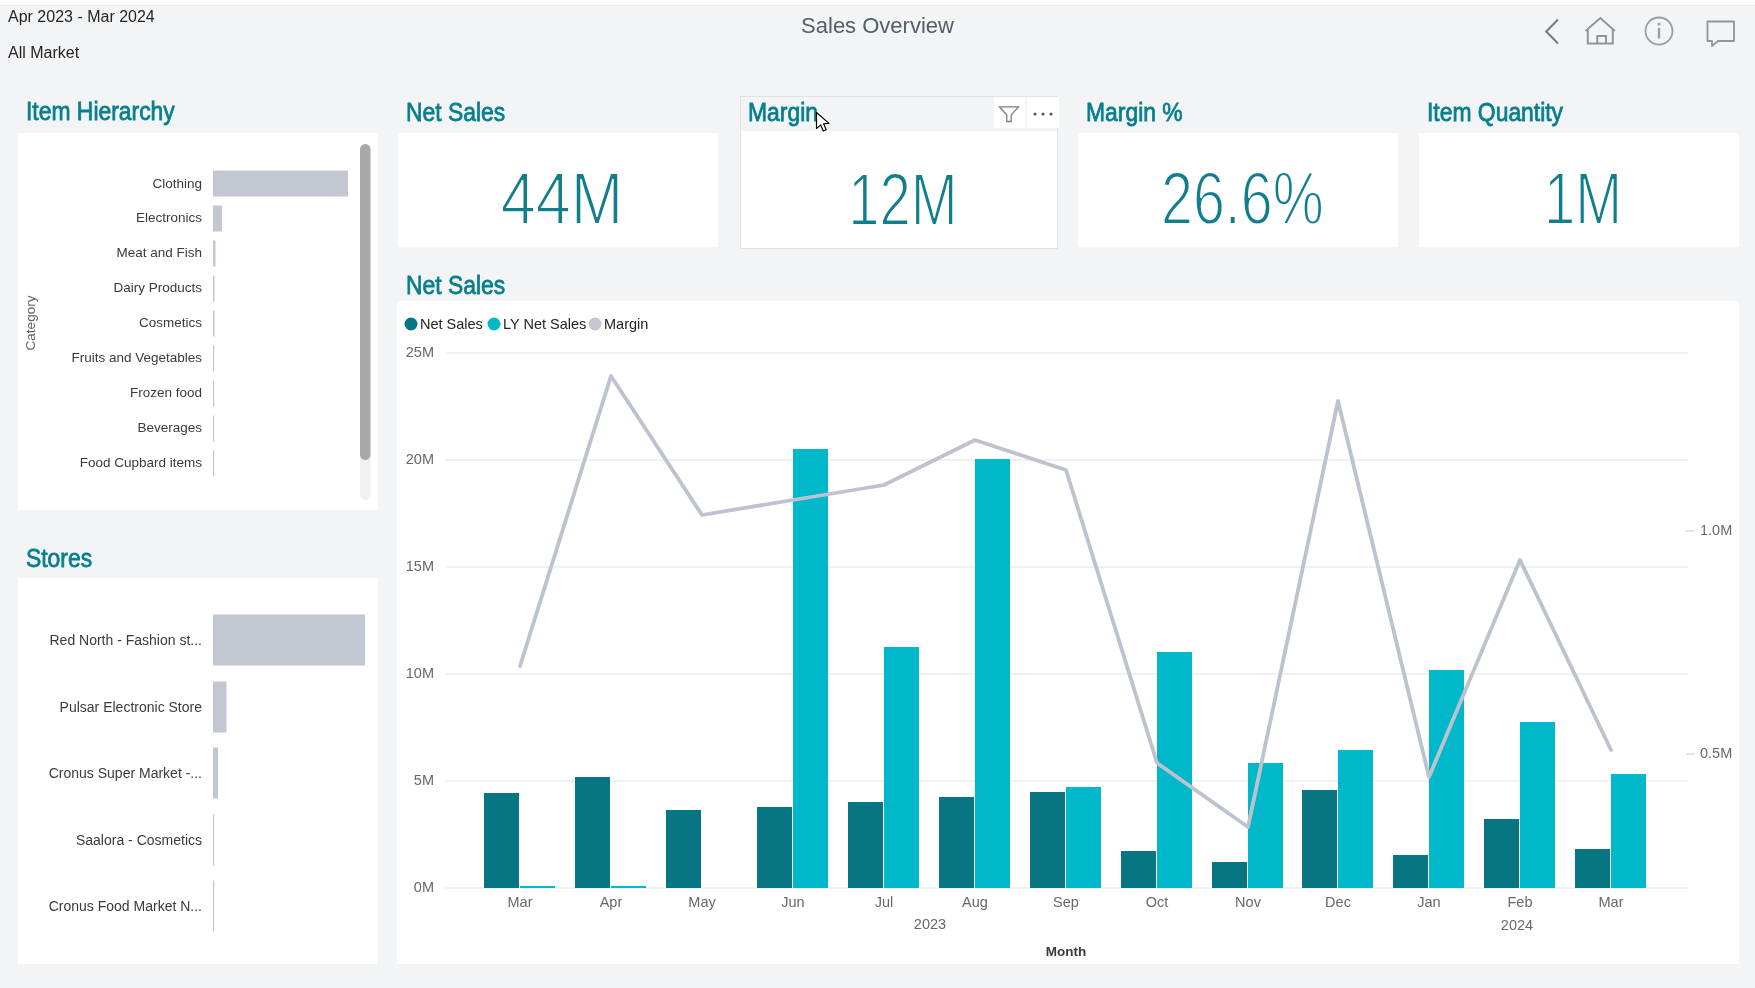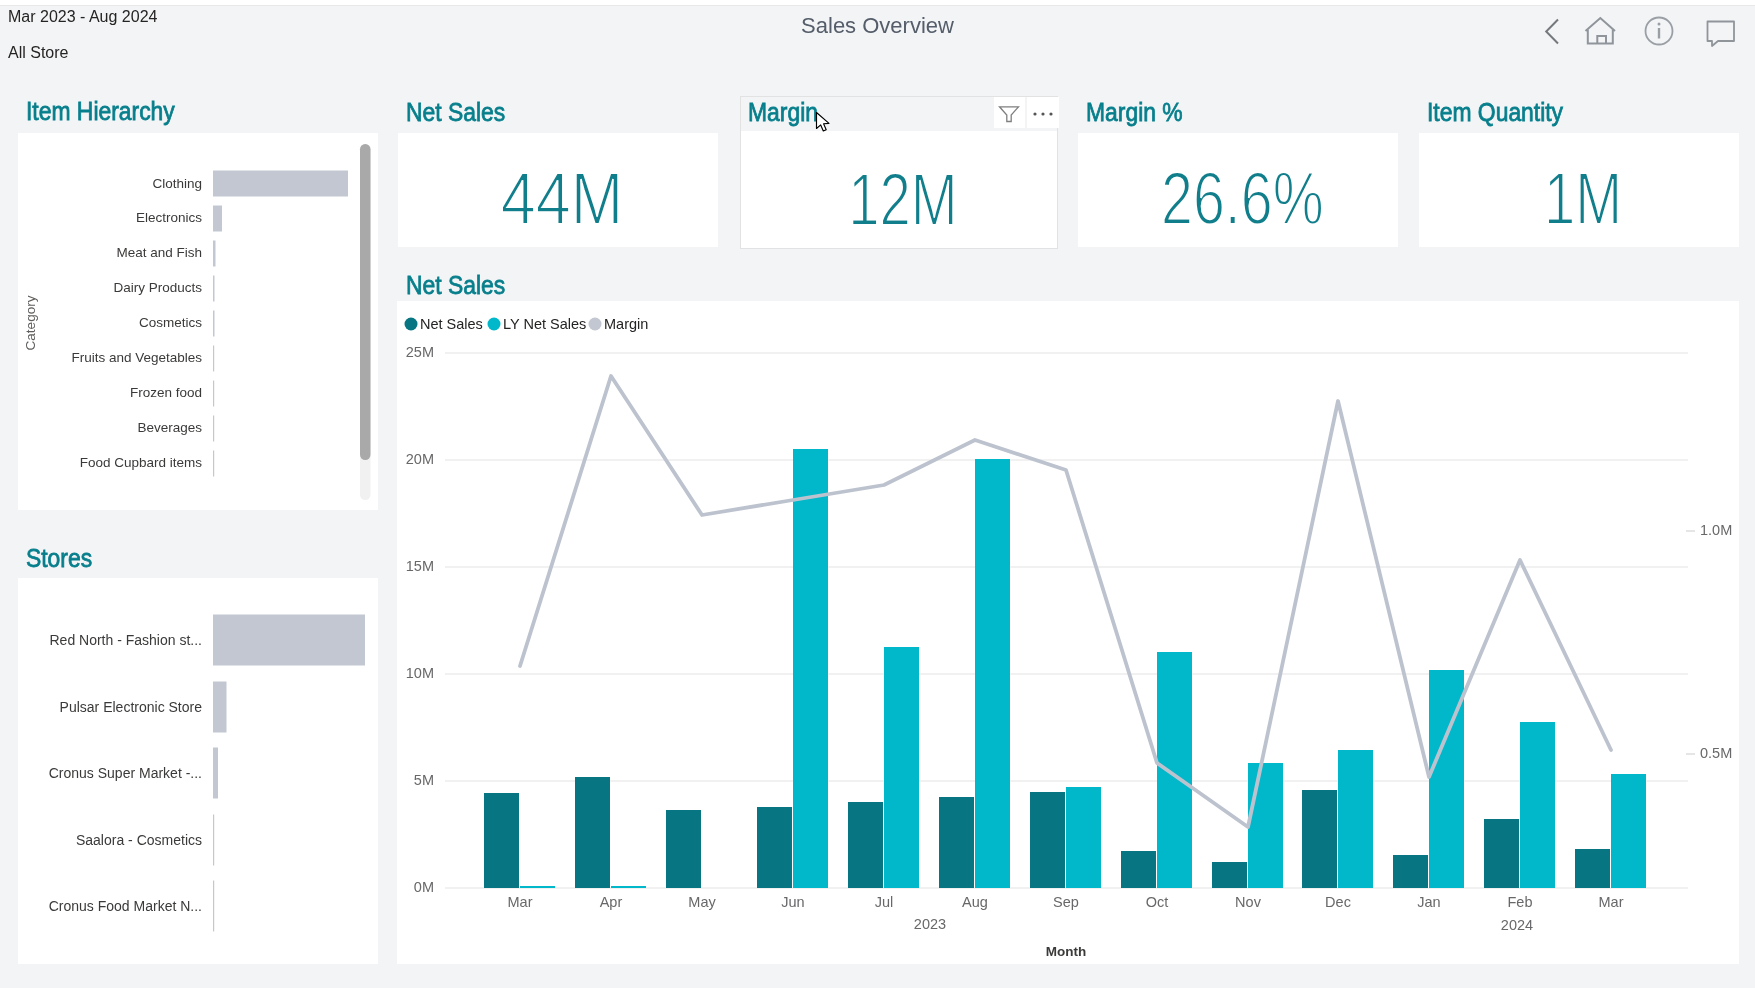--- a/index.html
+++ b/index.html
@@ -10,22 +10,22 @@
   .vtitle{position:absolute;color:#077f8c;font-size:26px;font-weight:normal;-webkit-text-stroke:0.8px #077f8c;line-height:26px;white-space:nowrap;transform:scaleX(0.88);transform-origin:left top;}
   .kpi{position:absolute;color:#117e8b;font-size:75px;line-height:75px;text-align:center;left:8px;right:0;top:25px;}
   .kpi span{display:inline-block;-webkit-text-stroke:1.9px #fff;}
   svg{position:absolute;left:0;top:0;overflow:visible;}
   text{font-family:"Liberation Sans",sans-serif;}
 </style>
 </head>
 <body>
 <div class="page"></div>
 
-<div class="abs" style="left:8px;top:8px;font-size:16px;color:#252423;">Mar 2023 - Aug 2024</div>
-<div class="abs" style="left:8px;top:44px;font-size:16px;color:#252423;">All Store</div>
+<div class="abs" style="left:8px;top:8px;font-size:16px;color:#252423;">Apr 2023 - Mar 2024</div>
+<div class="abs" style="left:8px;top:44px;font-size:16px;color:#252423;">All Market</div>
 
 <div class="abs" style="left:0;width:1755px;top:13px;text-align:center;font-size:22px;color:#545d69;">Sales Overview</div>
 
 <svg class="abs" style="left:1530px;top:8px;" width="220" height="48" viewBox="1530 8 220 48">
   <path d="M1558 19.5 L1546.2 31.5 L1558 43.5" fill="none" stroke="#75797e" stroke-width="2"></path>
   <path d="M1585.5 31 L1600.3 18 L1615 31" fill="none" stroke="#8f959b" stroke-width="2"></path>
   <path d="M1587.8 29.5 L1587.8 43.5 L1612.8 43.5 L1612.8 29.5" fill="none" stroke="#8f959b" stroke-width="2"></path>
   <path d="M1597.3 43.5 L1597.3 36 L1606 36 L1606 43.5" fill="none" stroke="#8f959b" stroke-width="2"></path>
   <circle cx="1659" cy="31" r="13.5" fill="none" stroke="#9a9fa5" stroke-width="1.8"></circle>
   <line x1="1659" y1="28" x2="1659" y2="38.5" stroke="#9a9fa5" stroke-width="2.4"></line>

